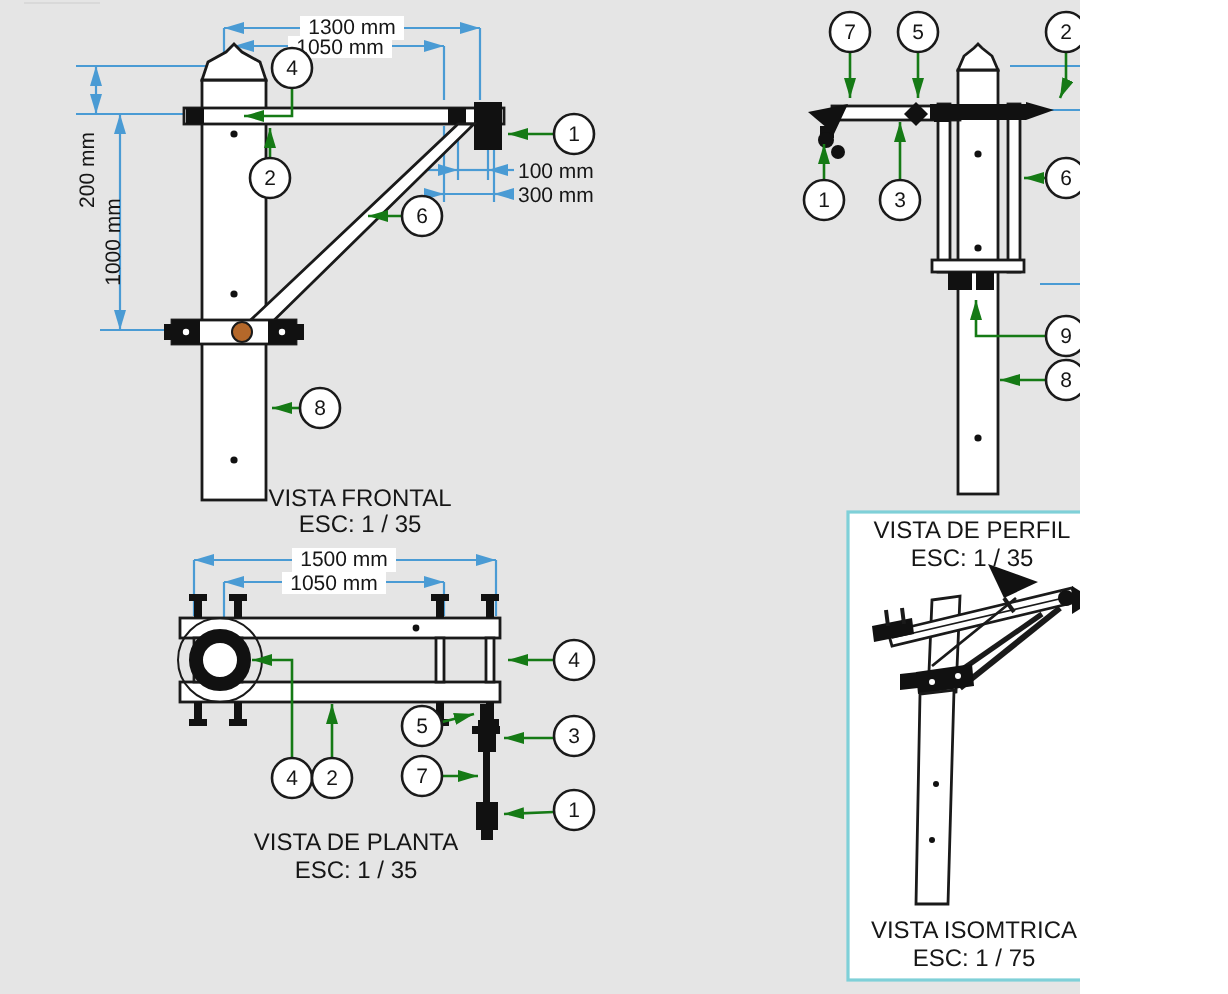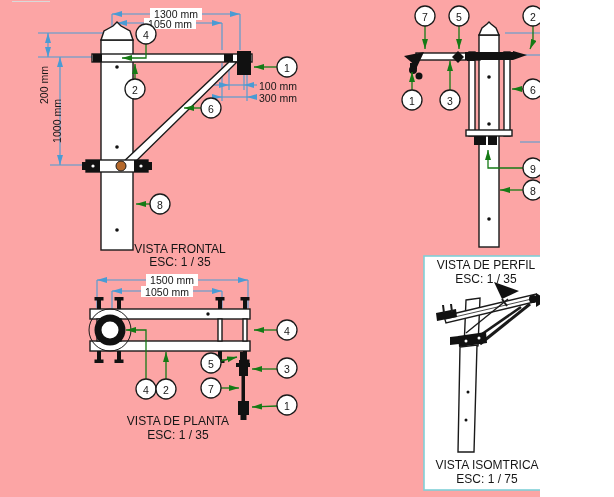--- a/index.html
+++ b/index.html
@@ -1,20 +1,20 @@
 <!DOCTYPE html>
 <html style="--line: #1a1a1a; --dimension: #4a9bd4; --leader: #157a15; --clamp-accent: #b5682a; --frame-border: #7fd0d8;"><head>
 <meta charset="utf-8">
 <style>
   :root{
     --dimension:#4a9bd4; --leader:#157a15; --line:#1a1a1a;
     --clamp-accent:#b5682a; --frame-border:#7fd0d8;
   }
   html,body{margin:0;padding:0;background:#ffffff;}
-  .stage{width:540px;height:497px;position:relative;background:#fca5a5;overflow:hidden;
+  .stage{width:540px;height:497px;position:relative;background:#e5e5e5;overflow:hidden;
          font-family:"Liberation Sans",sans-serif;}
   svg text{font-family:"Liberation Sans",sans-serif;fill:#161616;}
   .t-dim{font-size:10.5px;text-anchor:middle;dominant-baseline:central;}
   .t-dim-l{font-size:10.5px;text-anchor:start;dominant-baseline:central;}
   .t-title{font-size:12px;text-anchor:middle;dominant-baseline:central;}
   .t-call{font-size:10.5px;text-anchor:middle;dominant-baseline:central;}
   .blk{stroke:var(--line);stroke-width:1.4;fill:#fff;}
   .blk-thin{stroke:var(--line);stroke-width:1;fill:none;}
   .blkf{fill:#111;stroke:none;}
   .dim{stroke:var(--dimension);stroke-width:1.1;fill:none;}

